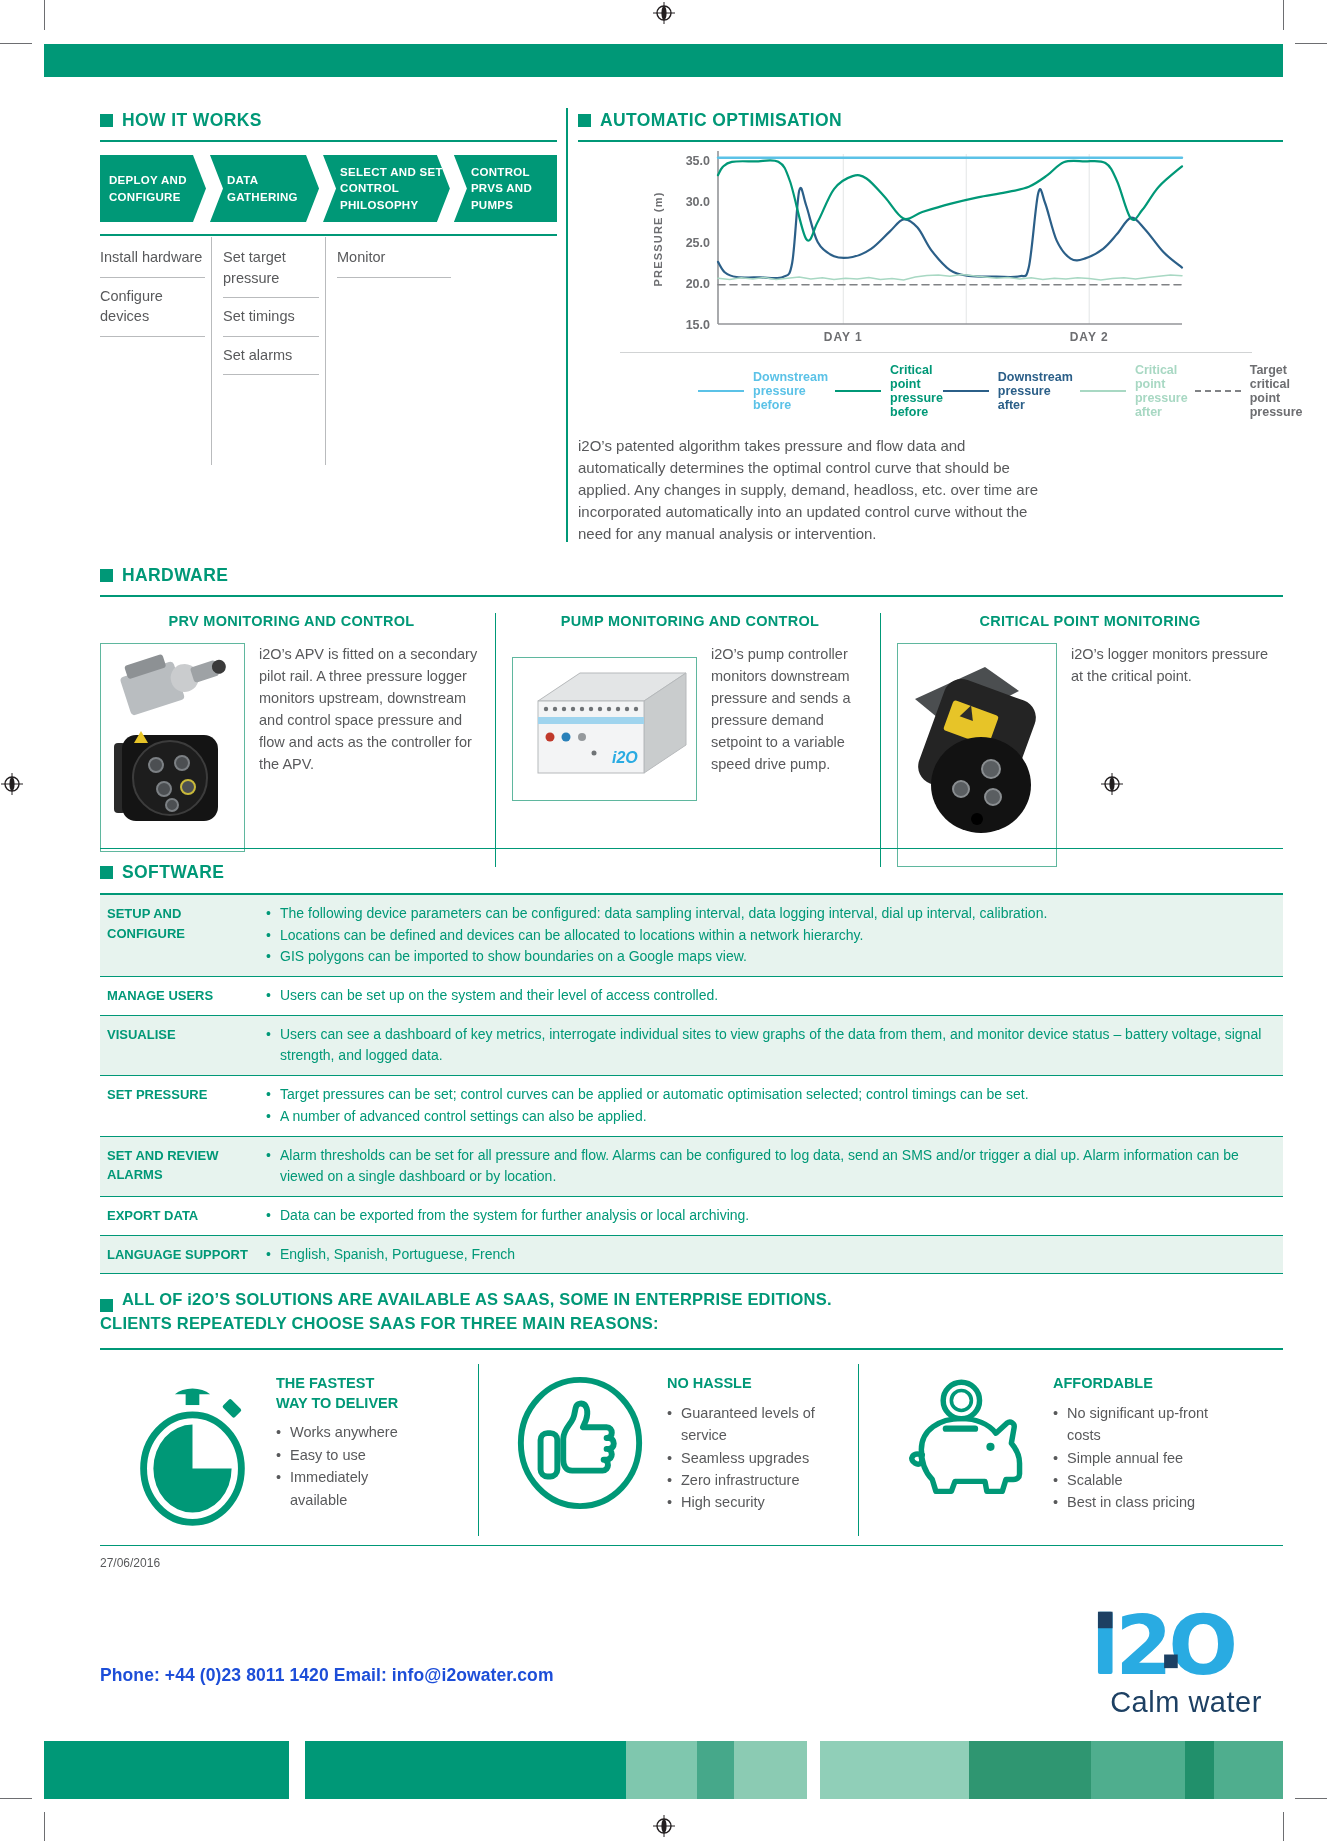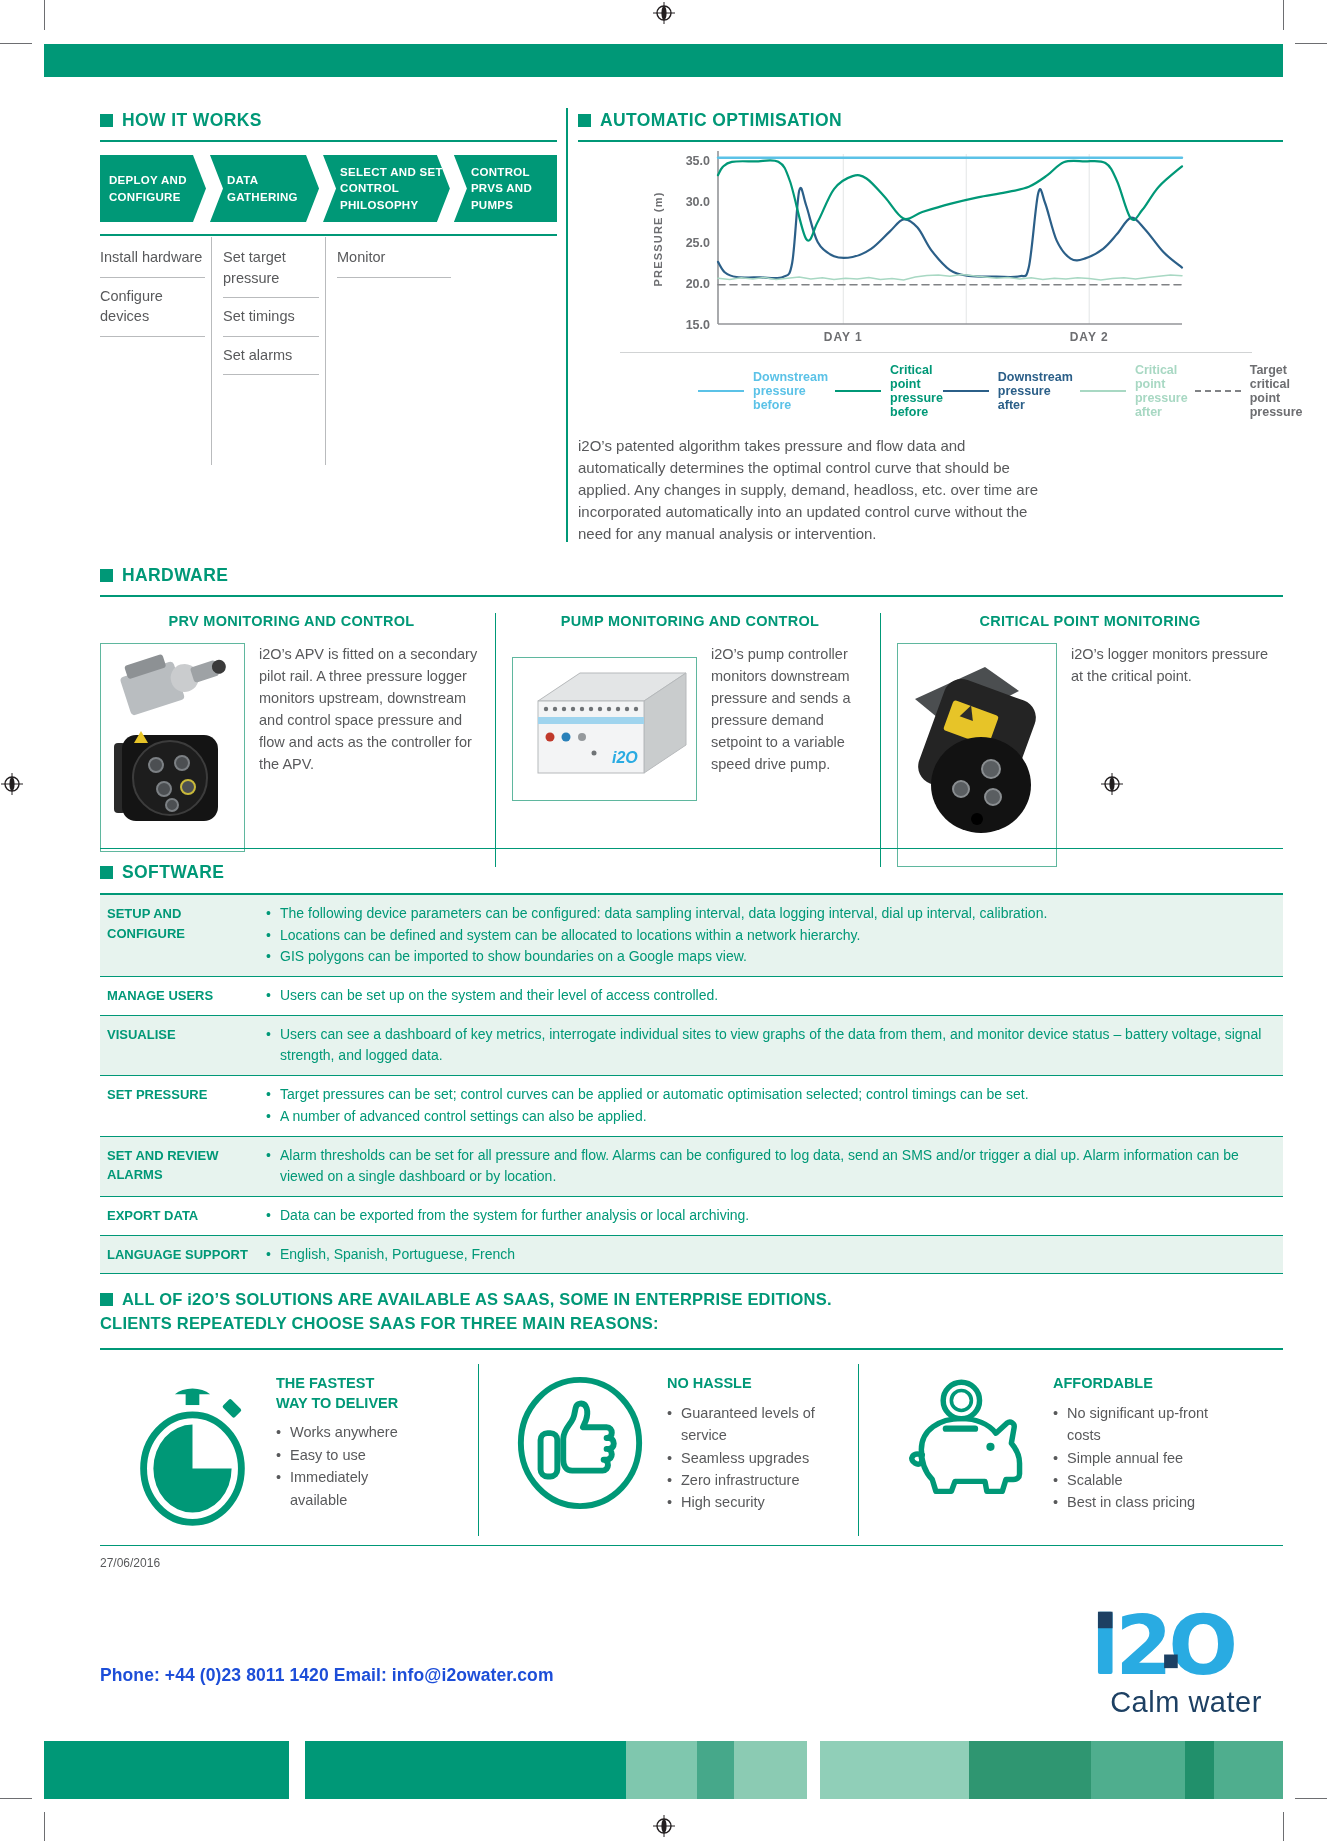--- a/index.html
+++ b/index.html
@@ -64,21 +64,21 @@
   .sw-table{margin-top:10px;border-top:2px solid #009877;}
   .sw-row{display:flex;border-bottom:1.5px solid #009877;}
   .sw-row:nth-of-type(odd){background:#e7f3ee;}
   .sw-feature{width:162px;flex:none;padding:9px 4px 9px 7px;color:#009877;font-weight:bold;font-size:13px;line-height:1.5;box-sizing:border-box;}
   .sw-bullets{flex:1;padding:8px 10px 8px 4px;}
   .bullet{display:flex;font-size:14px;line-height:1.55;}
   .dot{width:14px;flex:none;}
   .sw .bullet{color:#009877;}
   
   .saas-head{position:absolute;left:100px;top:1288px;width:1183px;color:#009877;font-weight:bold;font-size:16.5px;line-height:1.45;letter-spacing:.2px;}
-  .saas-line1{display:flex;align-items:center;gap:9px;}
+  .saas-line1{display:flex;align-items:flex-end;gap:9px;}
   .saas-rule{position:absolute;left:100px;top:1348px;width:1183px;height:2px;background:#009877;}
   .benefits{position:absolute;left:100px;top:1364px;width:1183px;display:flex;}
   .benefit{display:flex;align-items:flex-start;gap:18px;box-sizing:border-box;padding-top:8px;min-height:172px;}
   .benefit:nth-of-type(1){width:378px;padding-left:26px;}
   .benefit:nth-of-type(2){width:380px;border-left:1px solid #009877;padding-left:32px;}
   .benefit:nth-of-type(3){width:425px;border-left:1px solid #009877;padding-left:26px;}
   .b-title{color:#009877;font-weight:bold;font-size:14.5px;line-height:1.35;margin-bottom:8px;}
   .b-text{padding-top:2px;}
   .benefit:nth-of-type(1) .b-text{width:128px;}
   .benefit:nth-of-type(2) .b-text{width:168px;}
@@ -343,21 +343,21 @@
         <div class="sw-row">
           <div class="sw-feature">SETUP AND CONFIGURE</div>
           <div class="sw-bullets">
 
           <div class="bullet">
               <span class="dot">•</span>
               <span>The following device parameters can be configured: data sampling interval, data logging interval, dial up interval, calibration.</span>
             </div>
             <div class="bullet">
               <span class="dot">•</span>
-              <span>Locations can be defined and system can be allocated to locations within a network hierarchy.</span>
+              <span>Locations can be defined and devices can be allocated to locations within a network hierarchy.</span>
             </div>
             <div class="bullet">
               <span class="dot">•</span>
               <span>GIS polygons can be imported to show boundaries on a Google maps view.</span>
             </div>
           </div>
         </div>
 
         <div class="sw-row">
           <div class="sw-feature">MANAGE USERS</div>

